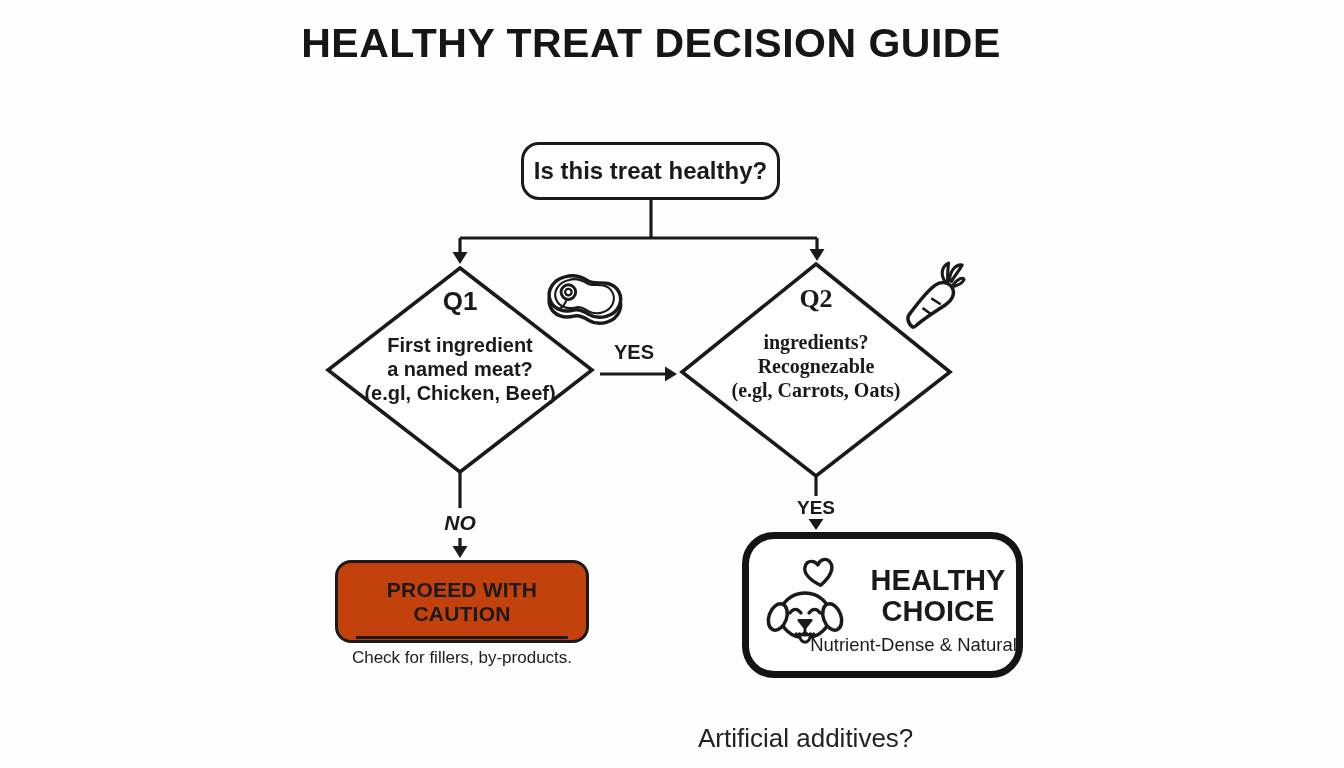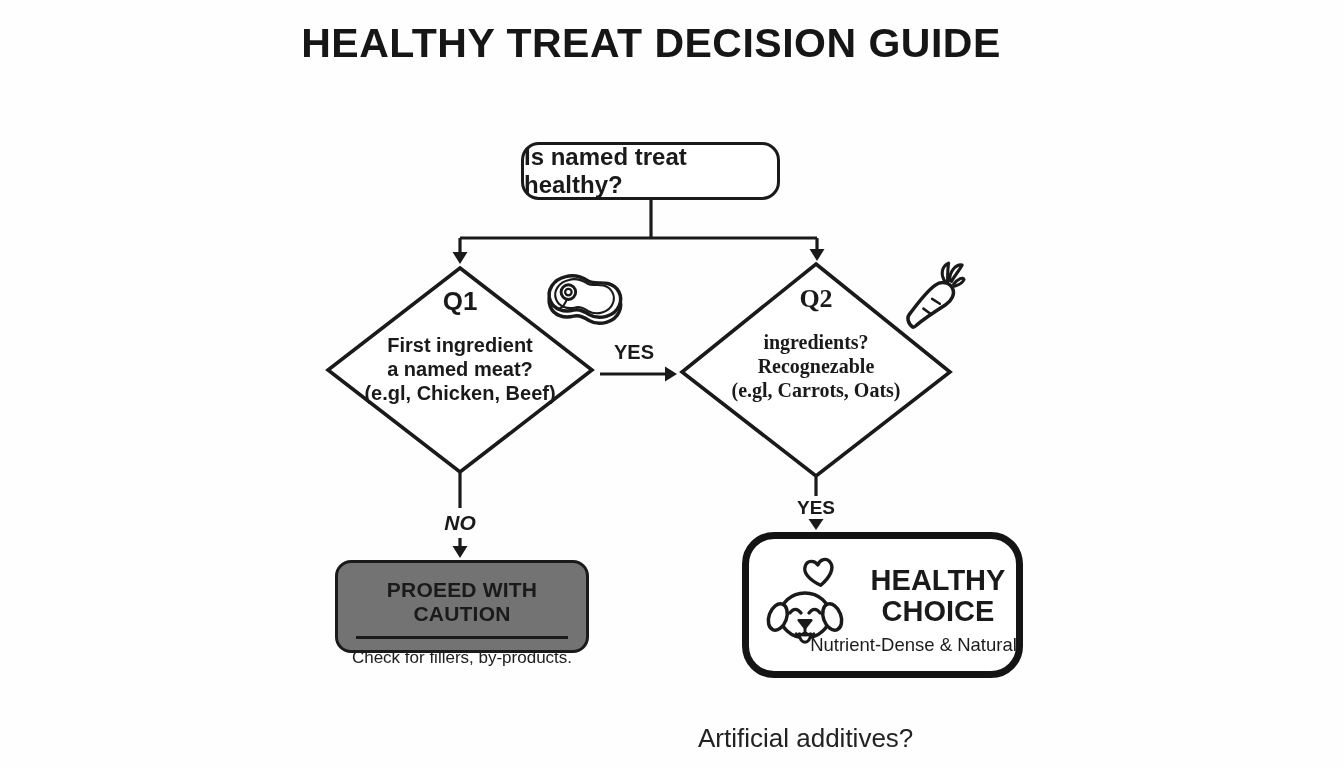--- a/index.html
+++ b/index.html
@@ -33,23 +33,23 @@
   .q-text.q2 { left: 694px; top: 284px; font-family: Liberation Serif, serif; }
   .q-id { font-size: 26px; font-weight: 700; margin-bottom: 16px; }
   .q-line { font-size: 20px; font-weight: 700; line-height: 24px; white-space: nowrap; }
 
   .edge-label { text-align: center; font-weight: 700; color: #1a1a1a; }
   .edge-yes1 { left: 598px; top: 341px; width: 72px; font-size: 20px; }
   .edge-no   { left: 432px; top: 511px; width: 56px; font-size: 21px; font-style: italic; }
   .edge-yes2 { left: 788px; top: 497px; width: 56px; font-size: 19px; }
 
   .caution-box {
-    left: 335px; top: 560px; width: 254px; height: 93px;
+    left: 335px; top: 560px; width: 254px; height: 83px;
     border: 3.2px solid #1a1a1a; border-radius: 16px;
-    background: #737373; text-align: center;
+    background: #c2410c; text-align: center;
     padding-top: 15px;
   }
   .caution-title { font-size: 21px; font-weight: 700; letter-spacing: 0.2px; }
   .caution-divider { width: 212px; border: 0; border-top: 3px solid #1a1a1a; margin: 10px auto 9px auto; }
   .caution-sub { font-size: 17px; font-weight: 400; color: #202020; }
 
   .healthy-box {
     left: 698px; top: 532px; width: 281px; height: 146px;
     border: 7px solid #141414; border-radius: 32px;
     background: #ffffff;
@@ -93,21 +93,21 @@
       <polygon points="452.5,546 467.5,546 460,558"></polygon>
       <polygon points="808.5,519 823.5,519 816,530"></polygon>
     </g>
     <polygon points="460,268 592,370 460,472 328,370" fill="#ffffff" stroke="#1a1a1a" stroke-width="3.6"></polygon>
     <polygon points="816,264 950,372 816,476 682,372" fill="#ffffff" stroke="#1a1a1a" stroke-width="3.6"></polygon>
   </svg>
 
   <div class="abs page-title">HEALTHY TREAT DECISION GUIDE</div>
 
   <div class="abs start-node">
-    <span>Is named treat healthy?</span>
+    <span>Is this treat healthy?</span>
   </div>
 
   <div class="abs q-text q1">
     <div class="q-id">Q1</div>
     <div class="q-line">First ingredient</div>
     <div class="q-line">a named meat?</div>
     <div class="q-line">(e.gl, Chicken, Beef)</div>
   </div>
 
   <div class="abs q-text q2">

